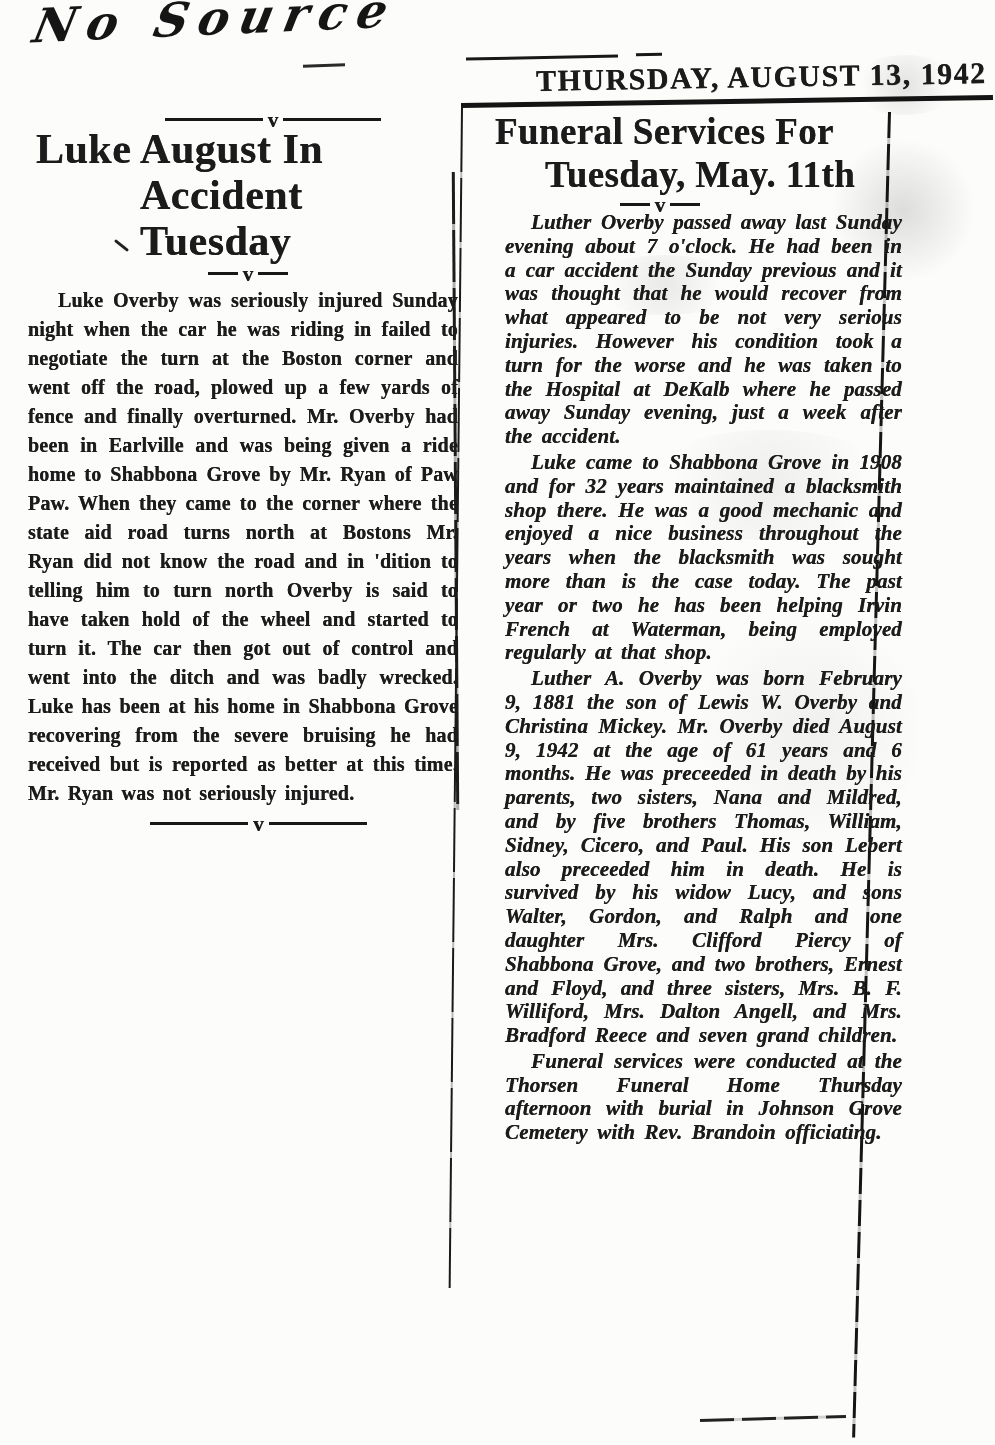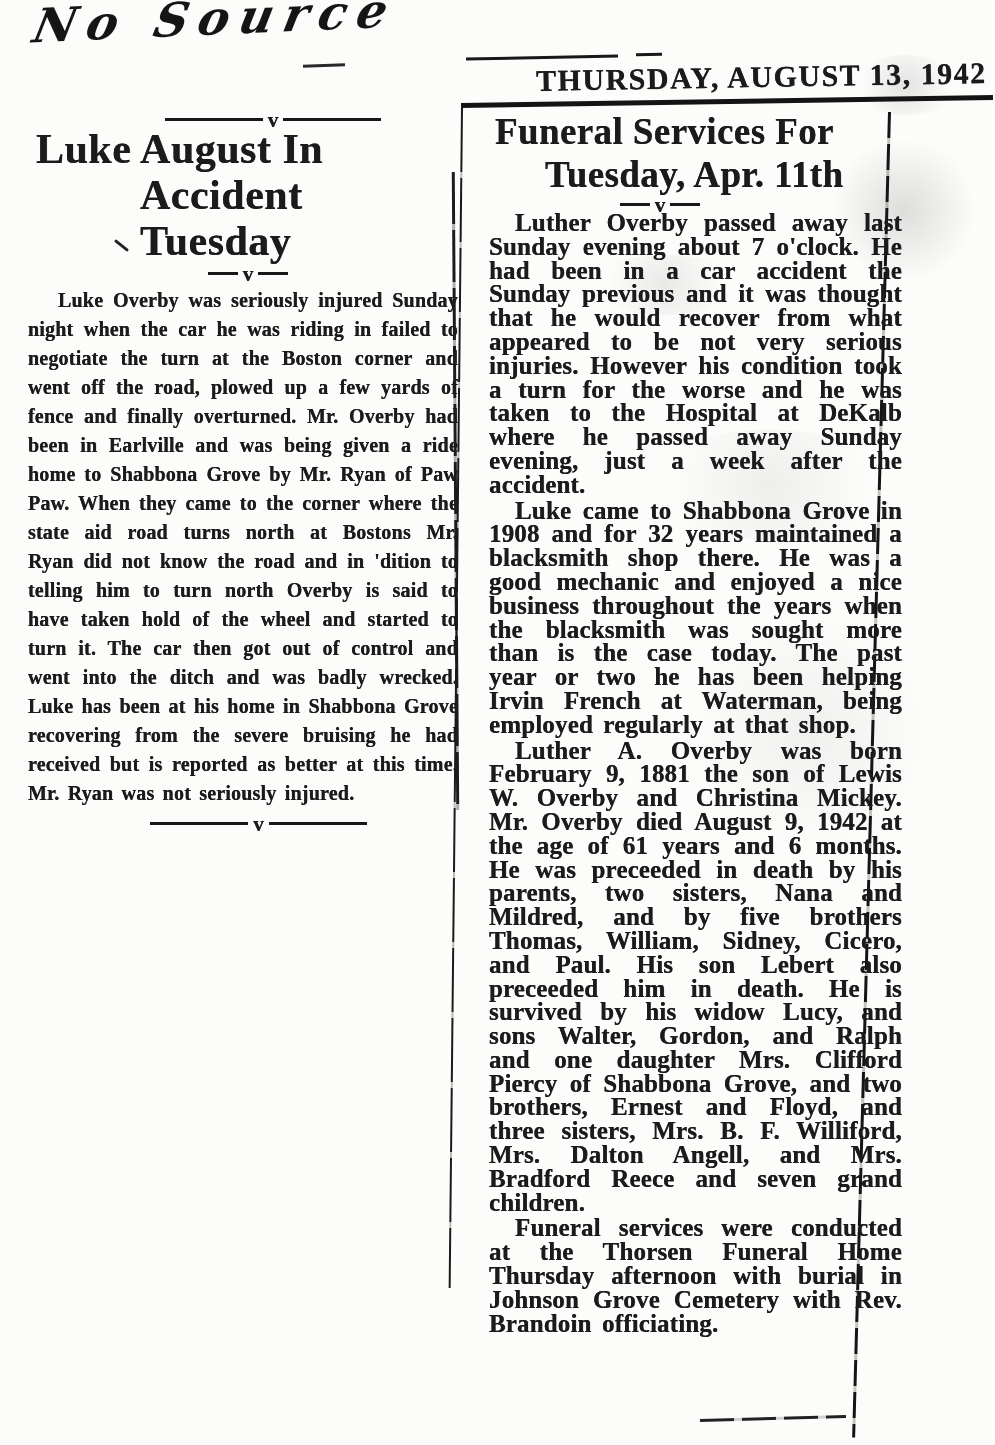--- a/index.html
+++ b/index.html
@@ -77,22 +77,22 @@
     transform:rotate(-1.6deg);}
 
   
   .right-article{position:absolute;left:489px;top:110px;width:413px;}
   .ra-h1{font-size:37px;font-weight:700;letter-spacing:.4px;line-height:43px;margin:0;white-space:nowrap;}
   .ra-h1-l1{margin-left:6px;}
   .ra-h1-l2{margin-left:30px;}
   .ra-h1-l3{margin-left:56px;}
   .ra-divider{width:110px;margin:3px 0 2px 116px;}
   .ra-body p{
-    font-size:25px;font-weight:700;line-height:23.8px;margin:0 0 2px 0;
-    text-align:justify;text-indent:26px;word-spacing:4px;letter-spacing:.15px;
+    font-size:21px;font-weight:700;line-height:23.8px;margin:0 0 2px 16px;
+    text-align:justify;text-indent:26px;word-spacing:4px;letter-spacing:.15px;font-style:italic;
   }
 </style>
 </head>
 <body>
 
 <div class="noise n1"></div>
 <div class="noise n2"></div>
 <div class="noise n3"></div>
 <div class="noise n4"></div>
 <div class="noise n5"></div>
@@ -129,21 +129,21 @@
 <div class="date-rule-top"></div>
 <div class="date-rule-top2"></div>
 <div class="dateline ink">THURSDAY, AUGUST 13, 1942</div>
 <div class="date-rule"></div>
 <div class="box-border-left"></div>
 <div class="box-border-right"></div>
 <div class="end-rule"></div>
 
 <div class="right-article ink">
   <h1 class="ra-h1 ra-h1-l1">Funeral Services For</h1>
-  <h1 class="ra-h1 ra-h1-l3">Tuesday, Apr. 11th</h1>
+  <h1 class="ra-h1 ra-h1-l3">Tuesday, May. 11th</h1>
   <div class="divider ra-divider">
     <span class="dash dash-short"></span>
     <span class="vglyph">v</span>
     <span class="dash dash-short"></span>
   </div>
   <div class="ra-body">
     <p>Luther Overby passed away last Sunday evening about 7 o'clock. He had been in a car accident the Sunday previous and it was thought that he would recover from what appeared to be not very serious injuries. However his condition took a turn for the worse and he was taken to the Hospital at DeKalb where he passed away Sunday evening, just a week after the accident.</p>
     <p>Luke came to Shabbona Grove in 1908 and for 32 years maintained a blacksmith shop there. He was a good mechanic and enjoyed a nice business throughout the years when the blacksmith was sought more than is the case today. The past year or two he has been helping Irvin French at Waterman, being employed regularly at that shop.</p>
     <p>Luther A. Overby was born February 9, 1881 the son of Lewis W. Overby and Christina Mickey. Mr. Overby died August 9, 1942 at the age of 61 years and 6 months. He was preceeded in death by his parents, two sisters, Nana and Mildred, and by five brothers Thomas, William, Sidney, Cicero, and Paul. His son Lebert also preceeded him in death. He is survived by his widow Lucy, and sons Walter, Gordon, and Ralph and one daughter Mrs. Clifford Piercy of Shabbona Grove, and two brothers, Ernest and Floyd, and three sisters, Mrs. B. F. Williford, Mrs. Dalton Angell, and Mrs. Bradford Reece and seven grand children.</p>
     <p>Funeral services were conducted at the Thorsen Funeral Home Thursday afternoon with burial in Johnson Grove Cemetery with Rev. Brandoin officiating.</p>

